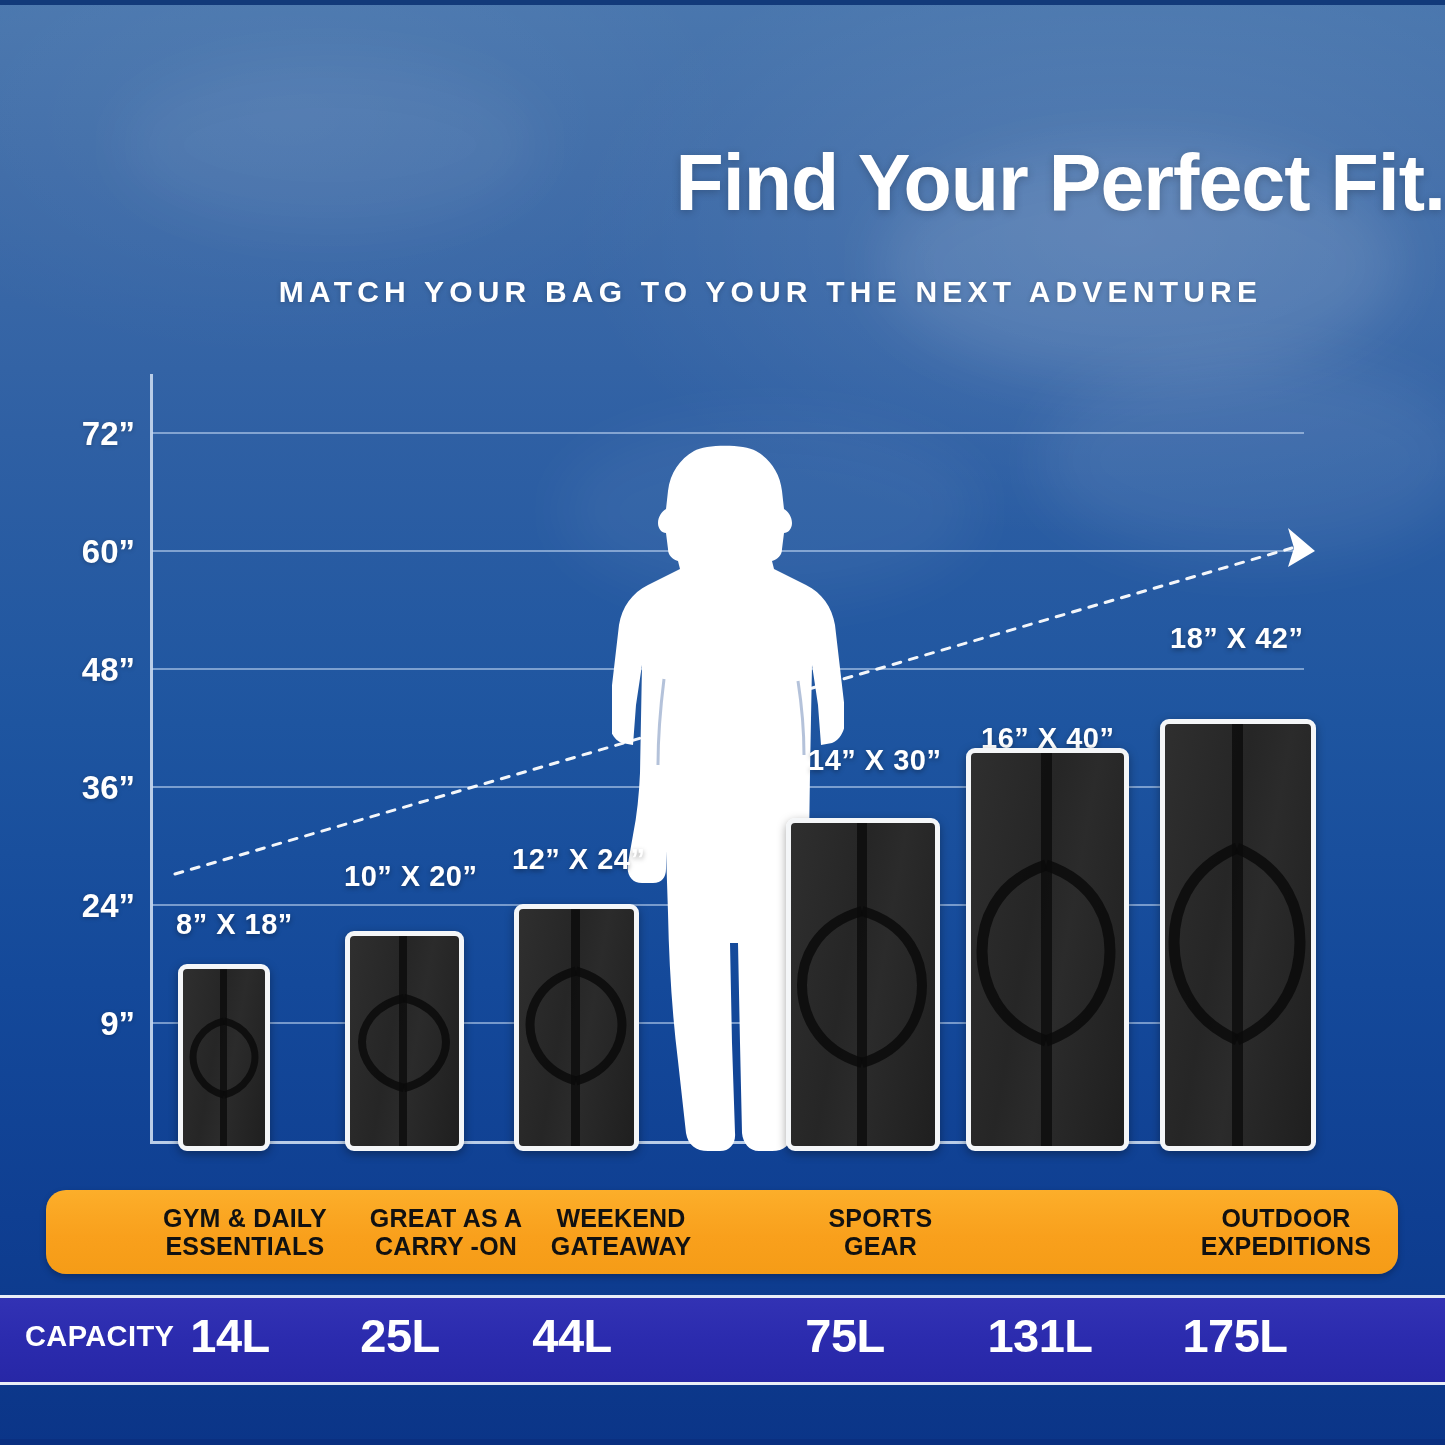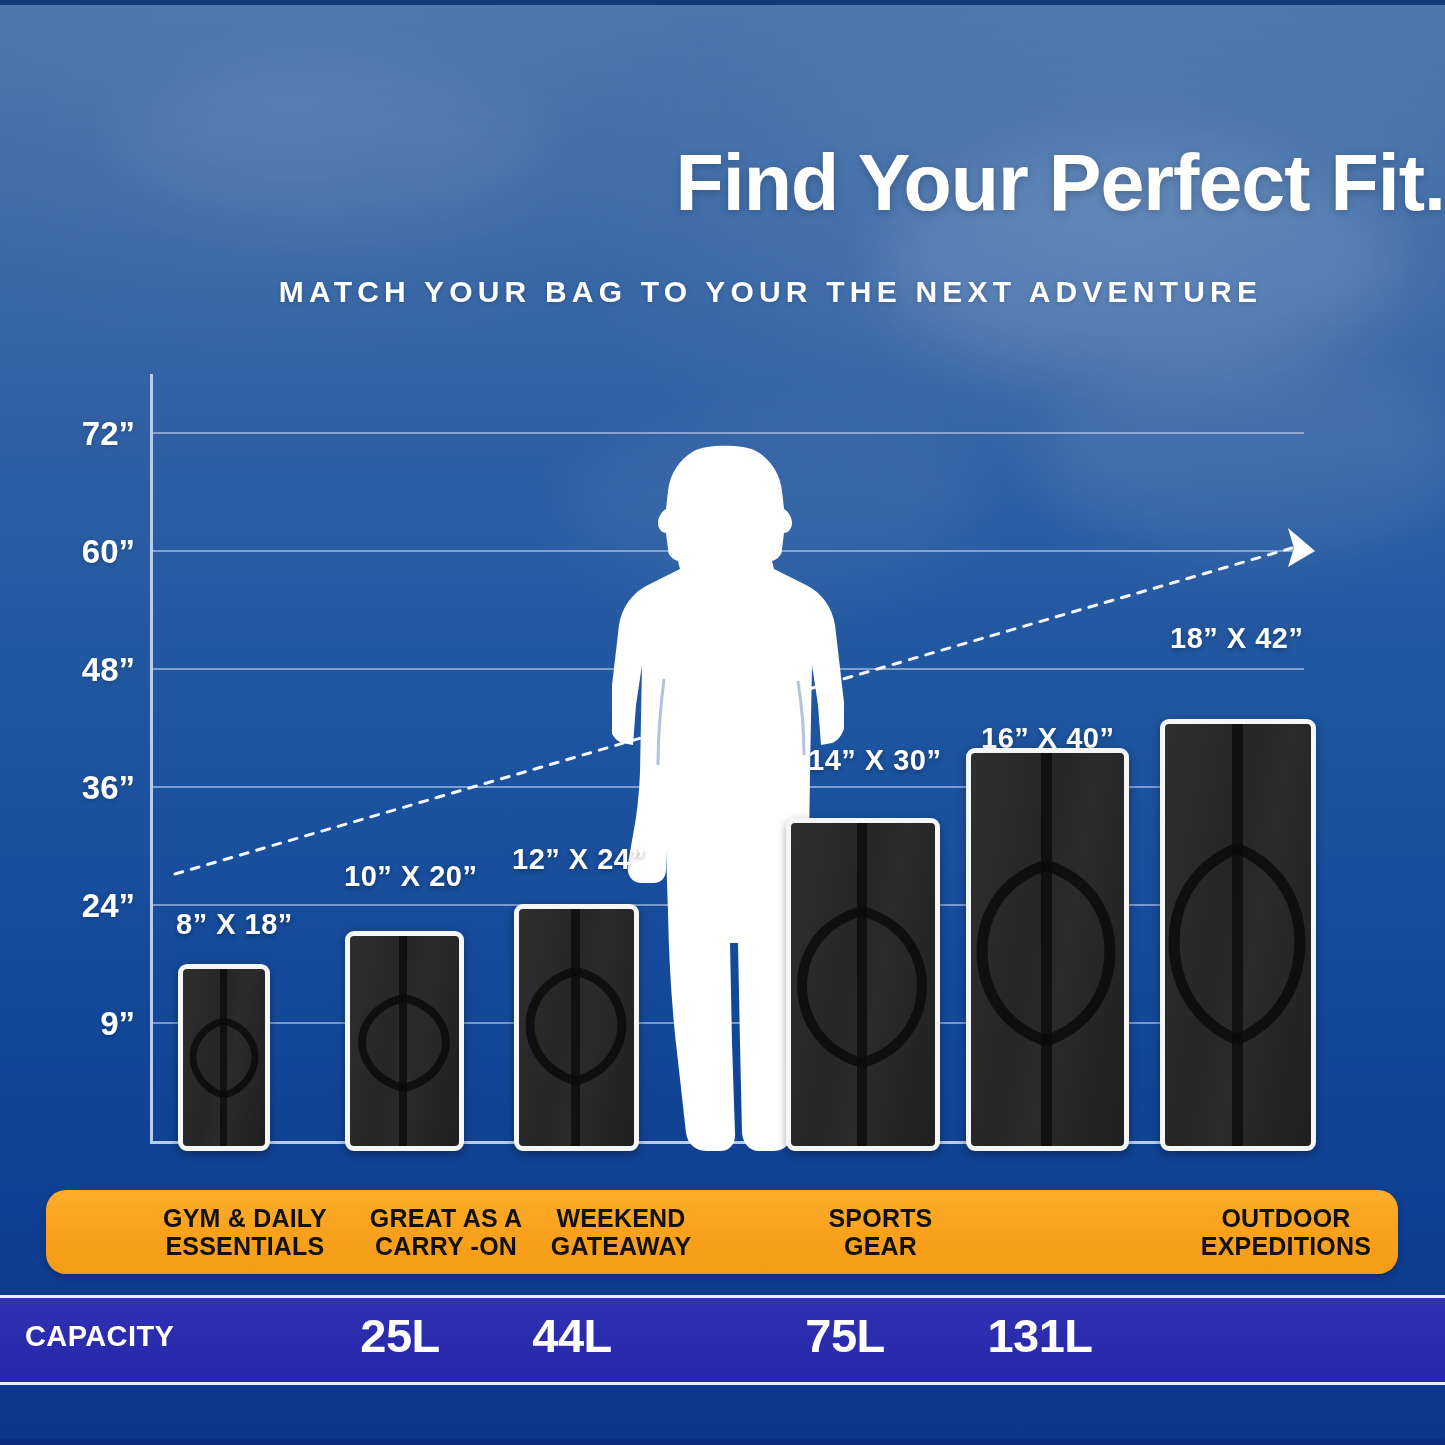--- a/index.html
+++ b/index.html
@@ -247,19 +247,21 @@
     </div>
     <div class="pill-cell" style="left:1110px;width:260px;">
       <span>OUTDOOR</span>
       <span>EXPEDITIONS</span>
     </div>
   </div>
 
   <div class="cap-band"></div>
   <div class="cap-title">CAPACITY</div>
 
+  <div class="cap-val" style="left:145px;width:170px;">14L</div>
   <div class="cap-val" style="left:315px;width:170px;">25L</div>
   <div class="cap-val" style="left:487px;width:170px;">44L</div>
   <div class="cap-val" style="left:760px;width:170px;">75L</div>
   <div class="cap-val" style="left:945px;width:190px;">131L</div>
+  <div class="cap-val" style="left:1140px;width:190px;">175L</div>
 
   <div class="bottom-strip"></div>
 </div>
 
 </body></html>

